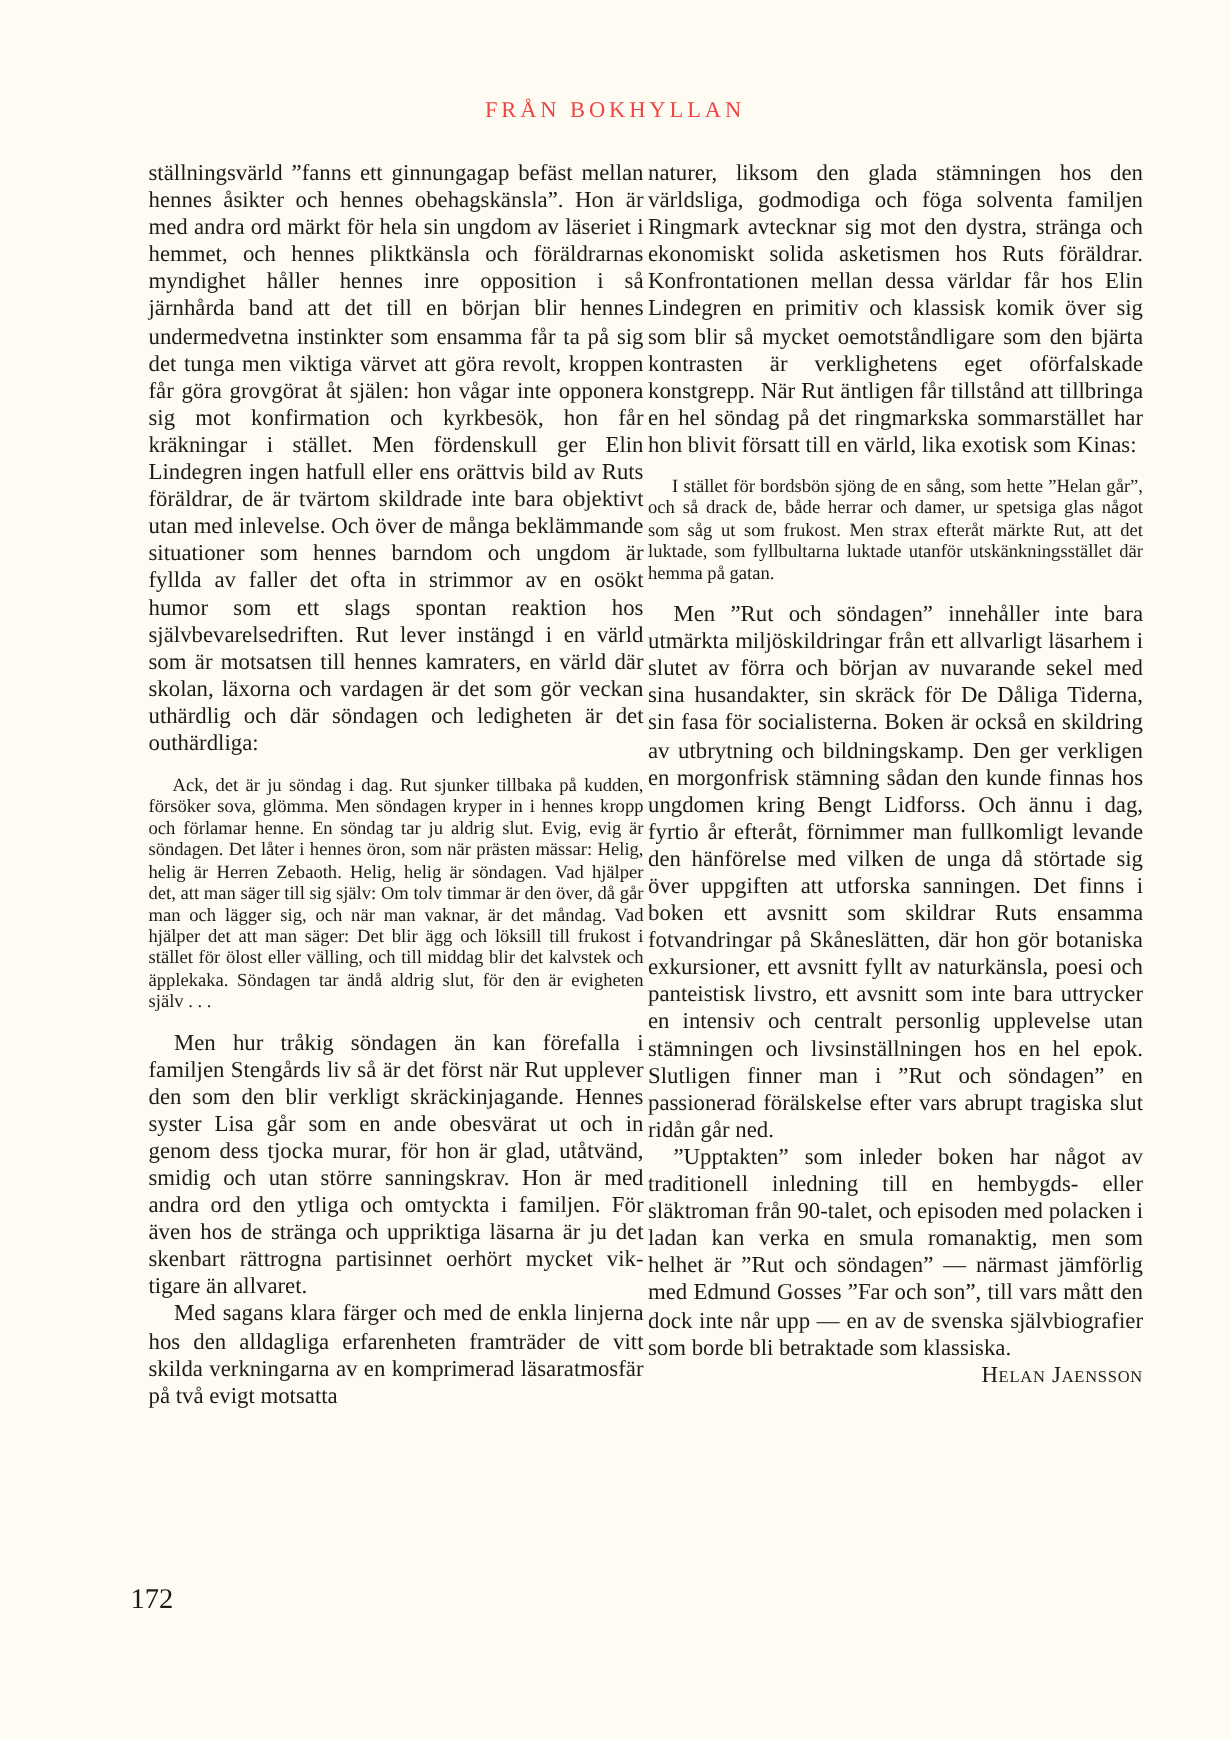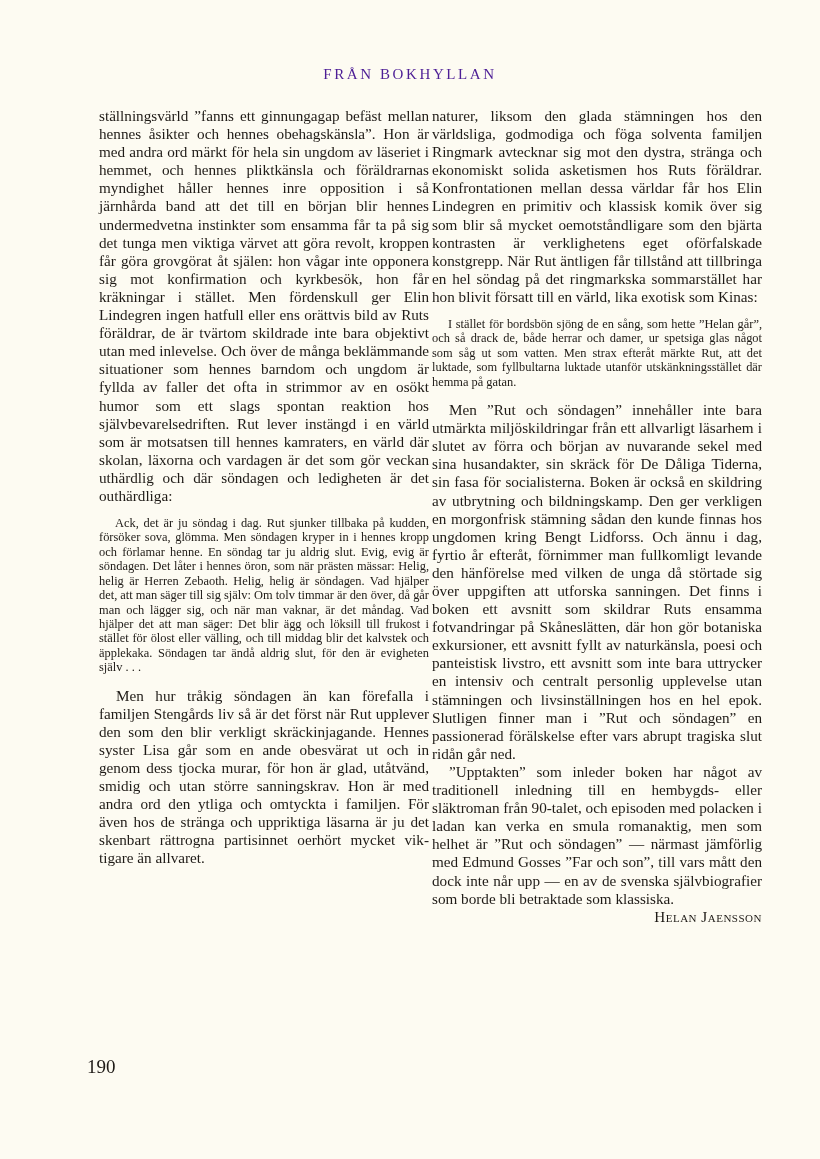--- a/index.html
+++ b/index.html
@@ -6,21 +6,21 @@
   body {
     width: 820px; height: 1159px; overflow: hidden;
     background: #fdfbf2;
     font-family: "Liberation Serif", "DejaVu Serif", serif;
     color: #1e1a16;
     position: relative;
   }
   .page-header {
     position: absolute; top: 66px; left: 0; width: 820px;
     text-align: center; font-size: 15px; letter-spacing: 2.6px;
-    color: #4c1d95;
+    color: #ef4444;
   }
   .col {
     position: absolute; top: 107px; width: 330px;
     font-size: 15.2px; line-height: 18.1px;
     text-align: justify; hyphens: manual;
   }
   .col.left { left: 99px; }
   .col.right { left: 432px; }
   .col p { margin: 0; }
   .col p.indent { text-indent: 17px; }
@@ -41,25 +41,26 @@
 </style>
 </head>
 <body>
 
 <div class="page-header">FRÅN BOKHYLLAN</div>
 
 <div class="col left">
   <p>ställningsvärld ”fanns ett ginnungagap befäst mellan hennes åsikter och hennes obehags­känsla”. Hon är med andra ord märkt för hela sin ungdom av läseriet i hemmet, och hennes pliktkänsla och föräldrarnas myndighet håller hennes inre opposition i så järnhårda band att det till en början blir hennes undermedvetna instinkter som ensamma får ta på sig det tunga men viktiga värvet att göra revolt, kroppen får göra grovgörat åt själen: hon vågar inte oppo­nera sig mot konfirmation och kyrkbesök, hon får kräkningar i stället. Men fördenskull ger Elin Lindegren ingen hatfull eller ens orättvis bild av Ruts föräldrar, de är tvärtom skildrade inte bara objektivt utan med inlevelse. Och över de många beklämmande situationer som hennes barndom och ungdom är fyllda av faller det ofta in strimmor av en osökt humor som ett slags spontan reaktion hos självbevarelsedriften. Rut lever instängd i en värld som är motsatsen till hennes kamraters, en värld där skolan, läxorna och vardagen är det som gör veckan uthärdlig och där söndagen och ledigheten är det outhärdliga:</p>
   <p class="quote">Ack, det är ju söndag i dag. Rut sjunker tillbaka på kudden, försöker sova, glömma. Men söndagen kryper in i hennes kropp och förlamar henne. En söndag tar ju aldrig slut. Evig, evig är söndagen. Det låter i hennes öron, som när prästen mässar: Helig, helig är Herren Zebaoth. Helig, helig är sön­dagen. Vad hjälper det, att man säger till sig själv: Om tolv timmar är den över, då går man och lägger sig, och när man vaknar, är det måndag. Vad hjälper det att man säger: Det blir ägg och löksill till frukost i stället för ölost eller välling, och till middag blir det kalvstek och äpplekaka. Söndagen tar ändå aldrig slut, för den är evigheten själv . . .</p>
   <p class="indent">Men hur tråkig söndagen än kan förefalla i familjen Stengårds liv så är det först när Rut upplever den som den blir verkligt skräck­injagande. Hennes syster Lisa går som en ande obesvärat ut och in genom dess tjocka murar, för hon är glad, utåtvänd, smidig och utan större sanningskrav. Hon är med andra ord den ytliga och omtyckta i familjen. För även hos de stränga och uppriktiga läsarna är ju det sken­bart rättrogna partisinnet oerhört mycket vik­tigare än allvaret.</p>
+  <p class="indent">Med sagans klara färger och med de enkla linjerna hos den alldagliga erfarenheten fram­träder de vitt skilda verkningarna av en kom­primerad läsaratmosfär på två evigt motsatta</p>
 </div>
 
 <div class="col right">
   <p>naturer, liksom den glada stämningen hos den världsliga, godmodiga och föga solventa famil­jen Ringmark avtecknar sig mot den dystra, stränga och ekonomiskt solida asketismen hos Ruts föräldrar. Konfrontationen mellan dessa världar får hos Elin Lindegren en primitiv och klassisk komik över sig som blir så mycket oemotståndligare som den bjärta kontrasten är verklighetens eget oförfalskade konstgrepp. När Rut äntligen får tillstånd att tillbringa en hel söndag på det ringmarkska sommarstället har hon blivit försatt till en värld, lika exotisk som Kinas:</p>
-  <p class="quote">I stället för bordsbön sjöng de en sång, som hette ”Helan går”, och så drack de, både herrar och damer, ur spetsiga glas något som såg ut som vatten. Men strax efteråt märkte Rut, att det luktade, som fyll­bultarna luktade utanför utskänkningsstället där hemma på gatan.</p>
+  <p class="quote">I stället för bordsbön sjöng de en sång, som hette ”Helan går”, och så drack de, både herrar och damer, ur spetsiga glas något som såg ut som frukost. Men strax efteråt märkte Rut, att det luktade, som fyll­bultarna luktade utanför utskänkningsstället där hemma på gatan.</p>
   <p class="indent">Men ”Rut och söndagen” innehåller inte bara utmärkta miljöskildringar från ett allvarligt läsarhem i slutet av förra och början av nu­varande sekel med sina husandakter, sin skräck för De Dåliga Tiderna, sin fasa för socialisterna. Boken är också en skildring av utbrytning och bildningskamp. Den ger verkligen en morgon­frisk stämning sådan den kunde finnas hos ung­domen kring Bengt Lidforss. Och ännu i dag, fyrtio år efteråt, förnimmer man fullkomligt levande den hänförelse med vilken de unga då störtade sig över uppgiften att utforska san­ningen. Det finns i boken ett avsnitt som skild­rar Ruts ensamma fotvandringar på Skåneslät­ten, där hon gör botaniska exkursioner, ett av­snitt fyllt av naturkänsla, poesi och panteistisk livstro, ett avsnitt som inte bara uttrycker en intensiv och centralt personlig upplevelse utan stämningen och livsinställningen hos en hel epok. Slutligen finner man i ”Rut och sön­dagen” en passionerad förälskelse efter vars abrupt tragiska slut ridån går ned.</p>
   <p class="indent">
     <span>”Upptakten” som inleder boken har något av traditionell inledning till en hembygds- eller släktroman från 90-talet, och episoden med polacken i ladan kan verka en smula roman­aktig, men som helhet är ”Rut och söndagen” — närmast jämförlig med Edmund Gosses ”Far och son”, till vars mått den dock inte når upp — en av de svenska självbiografier som borde bli betraktade som klassiska.</span>
     <span class="signature">Helan Jaensson</span>
   </p>
 </div>
 
-<div class="page-number">190</div>
+<div class="page-number">172</div>
 
 </body></html>

